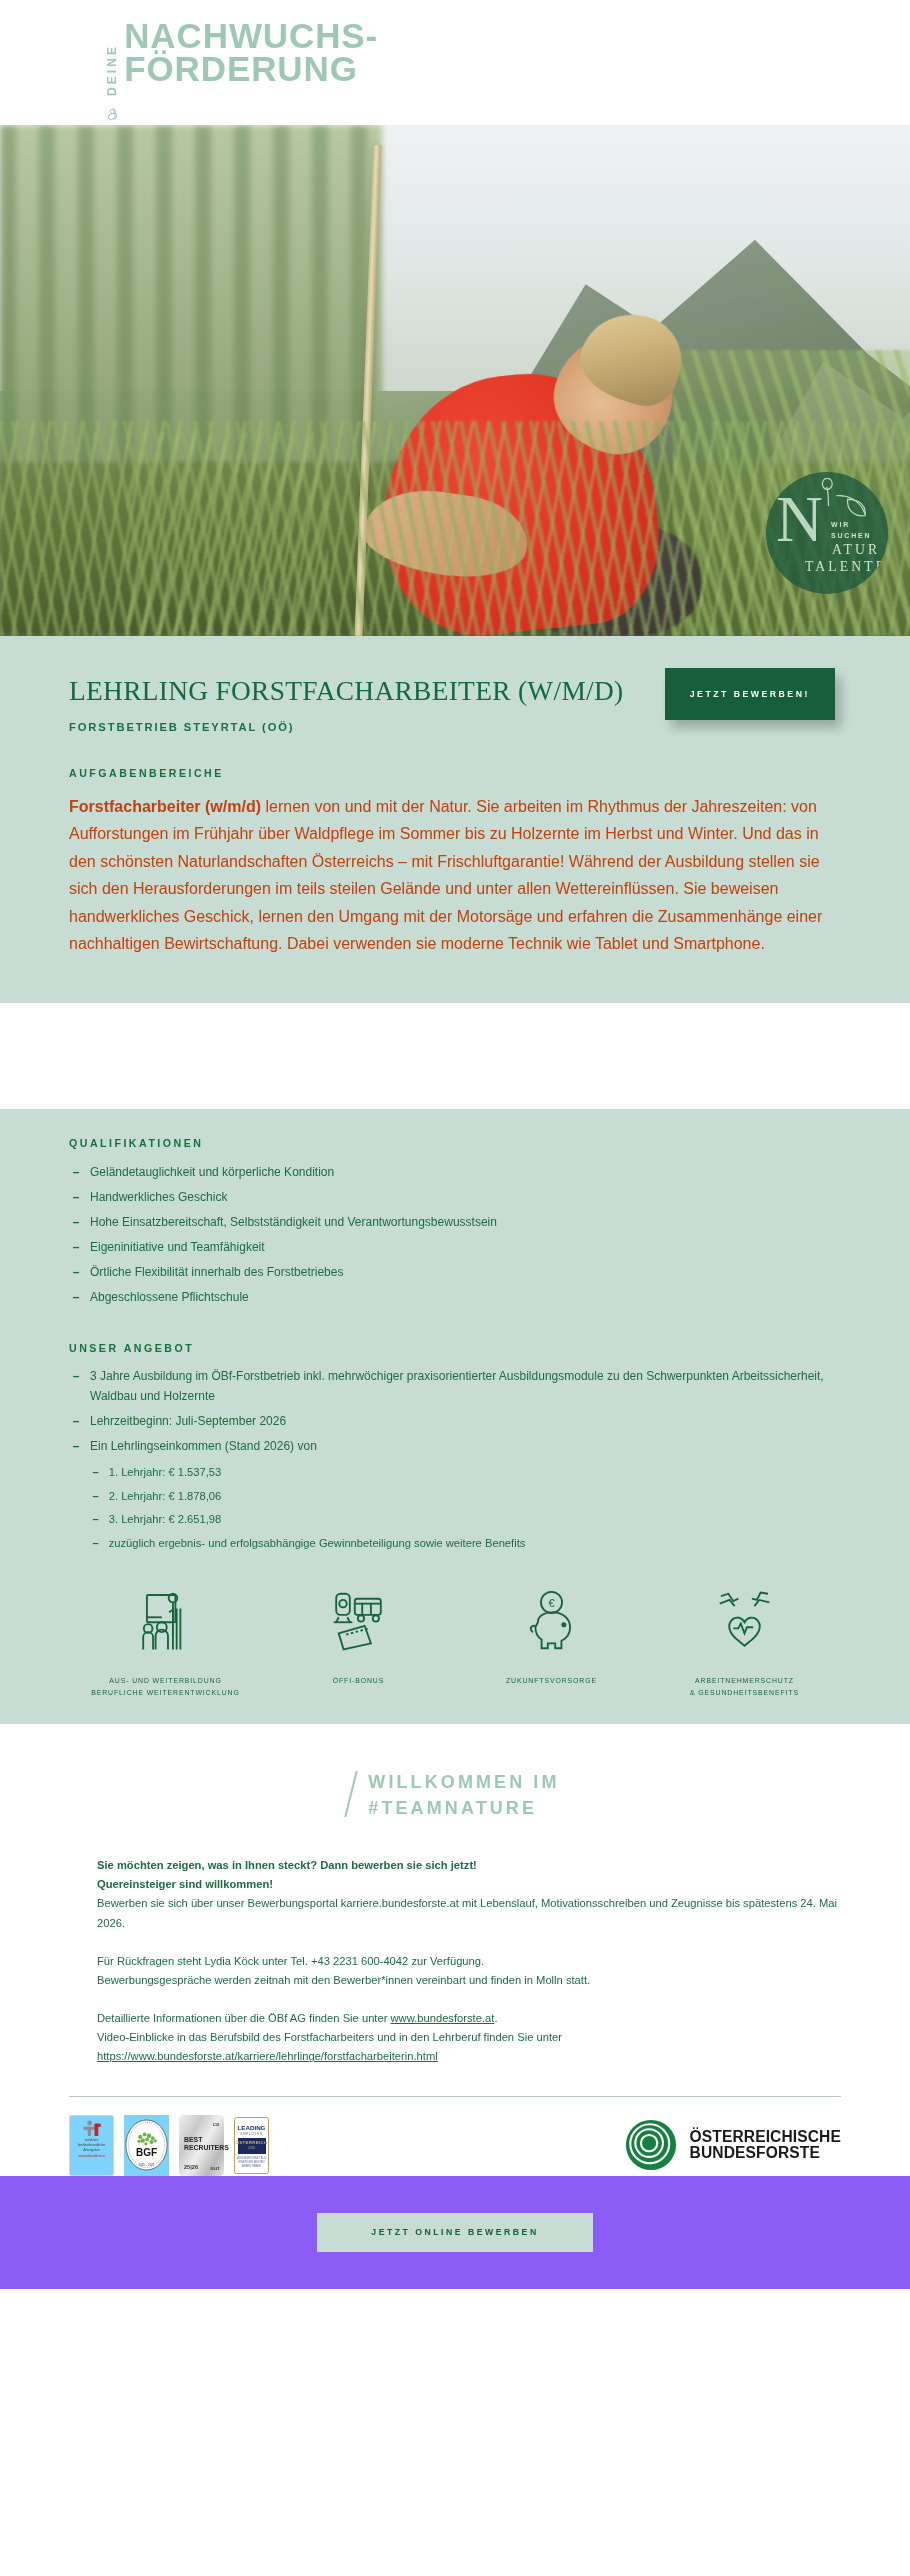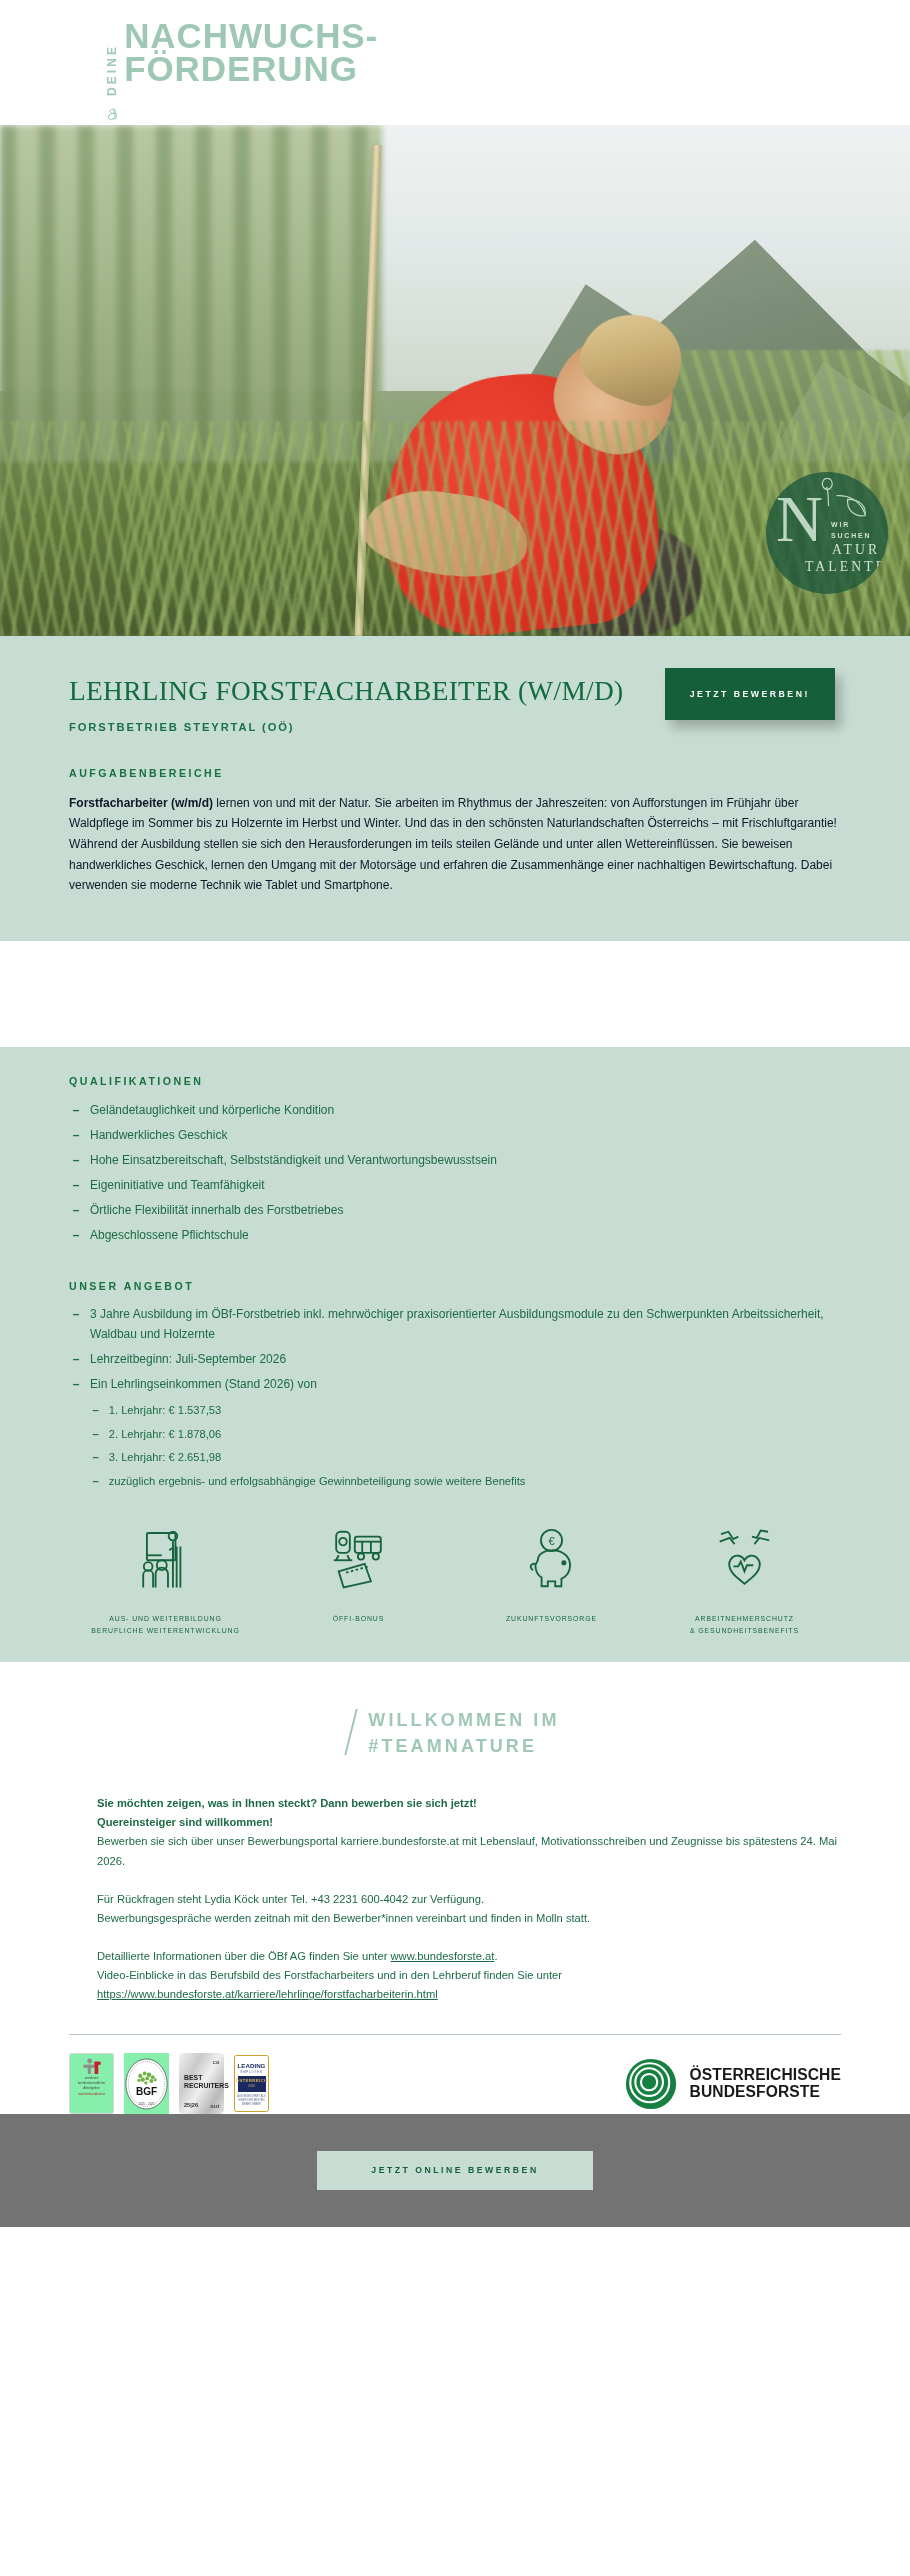--- a/index.html
+++ b/index.html
@@ -224,22 +224,22 @@
   .sec-head {
     color: #16703f;
     font-size: 10.6px;
     font-weight: 800;
     letter-spacing: 2.5px;
     text-transform: uppercase;
     margin-top: 34px;
     margin-bottom: 13.7px;
   }
   .body-text {
-    color: #0f172a;
-    font-size: 12px;
+    color: #c2410c;
+    font-size: 16px;
     line-height: 1.72;
     max-width: 773px;
   }
   .body-text b { font-weight: 800; }
 
   ul.bullets { list-style: none; }
   ul.bullets > li {
     color: #1d6b45;
     font-size: 12px;
     line-height: 1.62;
@@ -319,21 +319,21 @@
 
   
   .divider { margin: 29px 69px 0 69px; height: 0.6px; background: #b8c9bf; }
   .footer {
     padding: 18.7px 69px 0 69px;
     display: flex;
     justify-content: space-between;
     align-items: center;
   }
   .seals { display: flex; gap: 10px; align-items: center; }
-  .seal { background: #86efac; }
+  .seal { background: #7dd3fc; }
 
   .seal1 {
     width: 45px; height: 61px; border: 0.6px solid #d4d4d4; border-radius: 2.5px;
     display: flex; flex-direction: column; align-items: center; justify-content: flex-start;
     padding-top: 4.4px;
   }
   .seal1 .s-txt { font-size: 3.2px; color: #444; text-align: center; line-height: 1.5; margin-top: 1.9px; }
   .seal1 .s-url { font-size: 2.6px; color: #b03026; margin-top: 2.5px; }
 
   .seal2 {
@@ -363,21 +363,21 @@
   .seal4 .le-3 { position: absolute; top: 39px; left: 0; right: 0; text-align: center; font-size: 2.7px; color: #5b6b92; line-height: 1.5; }
 
   .brand { display: flex; align-items: center; gap: 11.2px; }
   .brand-text {
     font-size: 15.6px; font-weight: 700; color: #1a1a1a; line-height: 1.05; letter-spacing: 0.1px;
   }
 
   .bottom-cta {
     display: flex; justify-content: center;
     padding: 37px 0 37px 0;
-    background: #737373;
+    background: #8b5cf6;
   }
   .bottom-btn {
     background: #c7dcd2;
     color: #15603a;
     font-size: 8.7px;
     font-weight: 700;
     letter-spacing: 2.5px;
     text-transform: uppercase;
     padding: 14.3px 54px;
     border: none;

